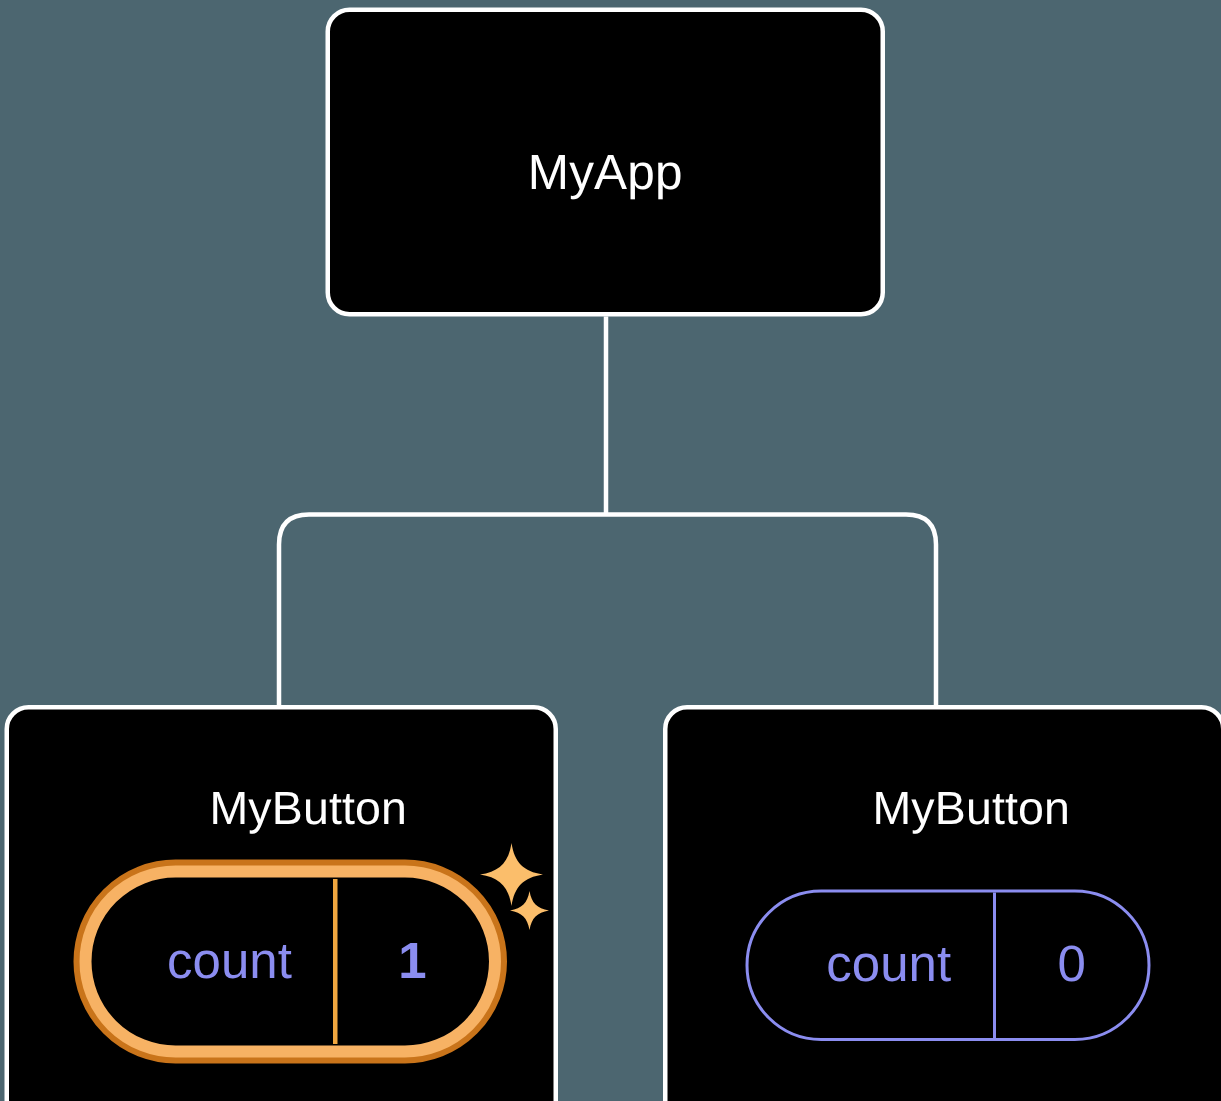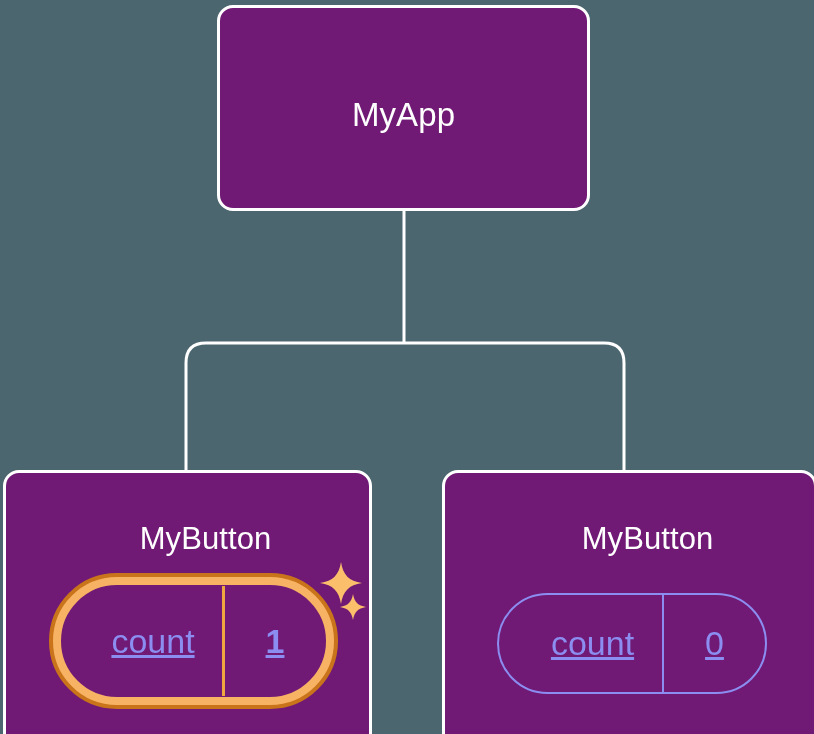--- a/index.html
+++ b/index.html
@@ -29,21 +29,21 @@
     top: 0;
     width: 814px;
     height: 734px;
     pointer-events: none;
   }
 
   
   .node {
     position: absolute;
     box-sizing: border-box;
-    background: #701a75;
+    background: #000000;
     border: 3px solid #FFFFFF;
     border-radius: 16px;
   }
 
   .node-title {
     position: absolute;
     left: 0;
     right: 0;
     text-align: center;
     color: #FFFFFF;
@@ -110,21 +110,20 @@
     width: 270px;
     height: 101px;
   }
 
   .pill-key, .pill-val {
     display: flex;
     align-items: center;
     justify-content: center;
     color: #8B8DF0;
     white-space: nowrap;
-    text-decoration: underline;
   }
   .pill-plain .pill-key {
     flex: 0 0 163px;
     font-size: 34px;
     padding-left: 24px;
     box-sizing: border-box;
     justify-content: center;
   }
   .pill-plain .pill-divider {
     flex: 0 0 2px;

